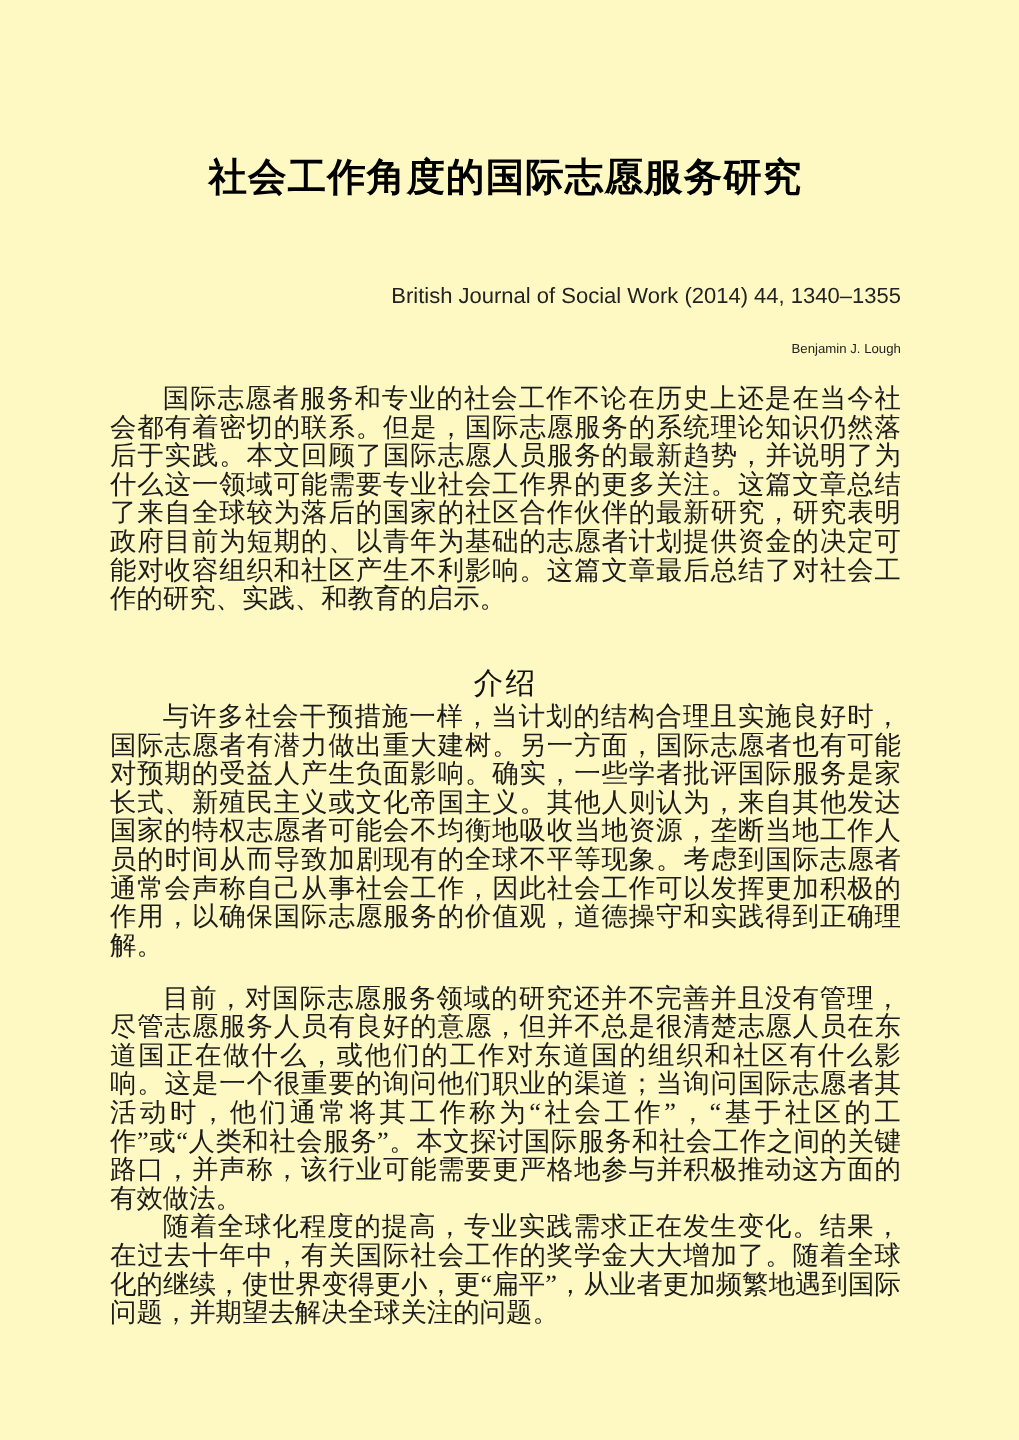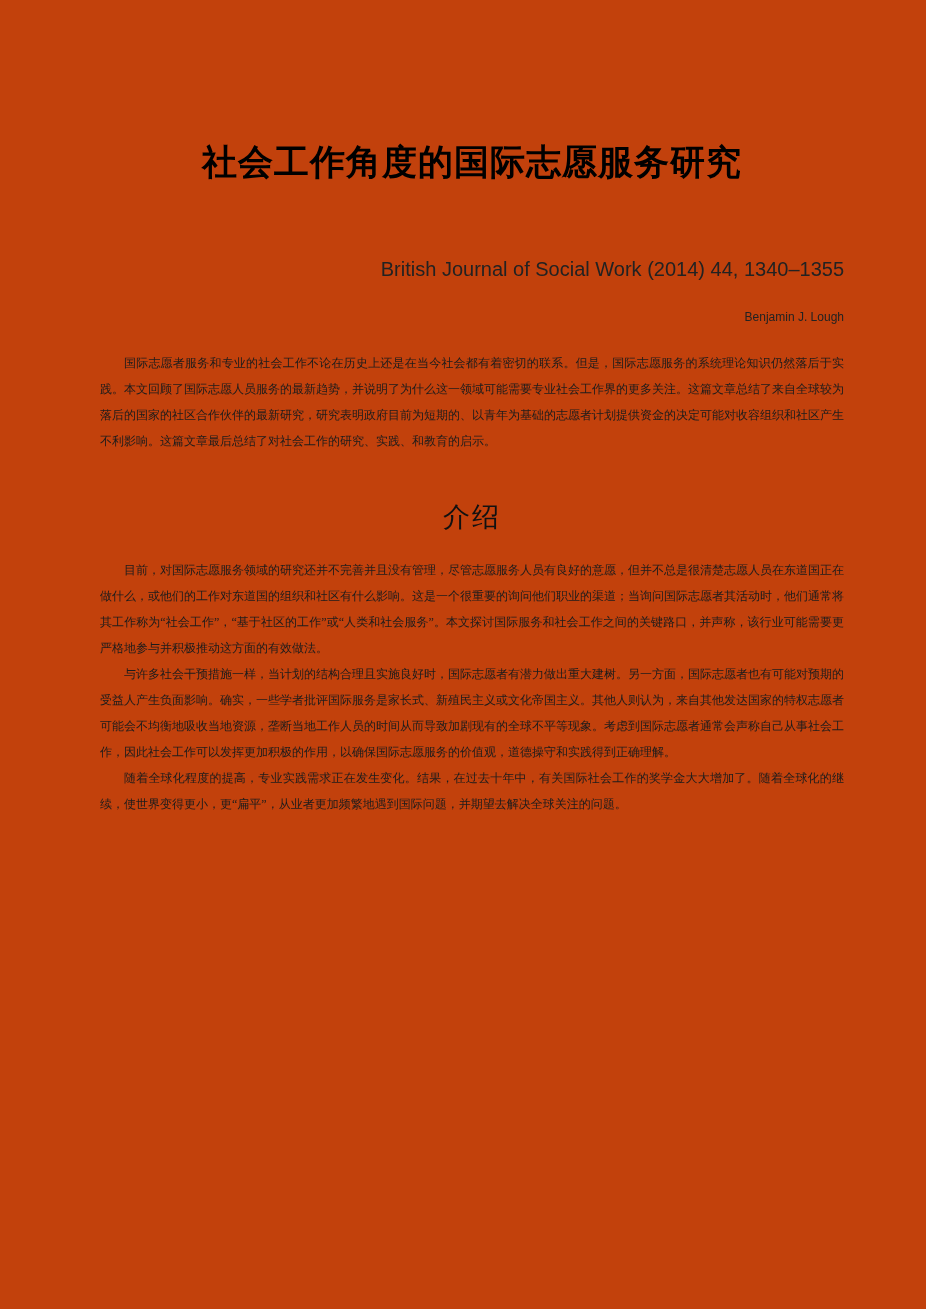--- a/index.html
+++ b/index.html
@@ -9,22 +9,22 @@
   }
   body {
     width: 926px;
     height: 1309px;
     overflow: hidden;
   }
   .page {
     box-sizing: border-box;
     width: 926px;
     height: 1309px;
-    padding: 140px 82px 0 100px;
-    background: #c2410c;
+    padding: 140px 107px 0 100px;
+    background: #fef9c3;
     color: #1a1a1a;
     overflow: hidden;
   }
   .title {
     margin: 0;
     text-align: center;
     font-family: "Liberation Sans", sans-serif;
     font-weight: bold;
     font-size: 35px;
     line-height: 44px;
@@ -57,21 +57,21 @@
     font-size: 27px;
     line-height: 35px;
     color: #111111;
     letter-spacing: 2px;
   }
   .abstract-heading { margin-top: 36px; }
   .intro-heading { margin-top: 46px; }
   .body-text {
     margin: 0;
     font-family: "Liberation Serif", serif;
-    font-size: 12px;
+    font-size: 24px;
     line-height: 26px;
     color: #1c1c1c;
     text-align: justify;
     text-indent: 2em;
   }
   .abstract-text { margin-top: 20px; }
   .keywords {
     margin-top: 46px;
     text-align: center;
     font-family: "Liberation Serif", serif;
@@ -99,19 +99,19 @@
   <div class="journal-ref">British Journal of Social Work (2014) 44, 1340–1355</div>
 
   <div class="author">Benjamin J. Lough</div>
 
 
   <p class="body-text abstract-text">国际志愿者服务和专业的社会工作不论在历史上还是在当今社会都有着密切的联系。但是，国际志愿服务的系统理论知识仍然落后于实践。本文回顾了国际志愿人员服务的最新趋势，并说明了为什么这一领域可能需要专业社会工作界的更多关注。这篇文章总结了来自全球较为落后的国家的社区合作伙伴的最新研究，研究表明政府目前为短期的、以青年为基础的志愿者计划提供资金的决定可能对收容组织和社区产生不利影响。这篇文章最后总结了对社会工作的研究、实践、和教育的启示。</p>
 
 
   <h2 class="section-heading intro-heading">介绍</h2>
 
+  <p class="body-text">与许多社会干预措施一样，当计划的结构合理且实施良好时，国际志愿者有潜力做出重大建树。另一方面，国际志愿者也有可能对预期的受益人产生负面影响。确实，一些学者批评国际服务是家长式、新殖民主义或文化帝国主义。其他人则认为，来自其他发达国家的特权志愿者可能会不均衡地吸收当地资源，垄断当地工作人员的时间从而导致加剧现有的全球不平等现象。考虑到国际志愿者通常会声称自己从事社会工作，因此社会工作可以发挥更加积极的作用，以确保国际志愿服务的价值观，道德操守和实践得到正确理解。</p>
+
   <p class="body-text intro-first">目前，对国际志愿服务领域的研究还并不完善并且没有管理，尽管志愿服务人员有良好的意愿，但并不总是很清楚志愿人员在东道国正在做什么，或他们的工作对东道国的组织和社区有什么影响。这是一个很重要的询问他们职业的渠道；当询问国际志愿者其活动时，他们通常将其工作称为“社会工作”，“基于社区的工作”或“人类和社会服务”。本文探讨国际服务和社会工作之间的关键路口，并声称，该行业可能需要更严格地参与并积极推动这方面的有效做法。</p>
-
-  <p class="body-text">与许多社会干预措施一样，当计划的结构合理且实施良好时，国际志愿者有潜力做出重大建树。另一方面，国际志愿者也有可能对预期的受益人产生负面影响。确实，一些学者批评国际服务是家长式、新殖民主义或文化帝国主义。其他人则认为，来自其他发达国家的特权志愿者可能会不均衡地吸收当地资源，垄断当地工作人员的时间从而导致加剧现有的全球不平等现象。考虑到国际志愿者通常会声称自己从事社会工作，因此社会工作可以发挥更加积极的作用，以确保国际志愿服务的价值观，道德操守和实践得到正确理解。</p>
 
   <p class="body-text">随着全球化程度的提高，专业实践需求正在发生变化。结果，在过去十年中，有关国际社会工作的奖学金大大增加了。随着全球化的继续，使世界变得更小，更“扁平”，从业者更加频繁地遇到国际问题，并期望去解决全球关注的问题。</p>
 
 </div>
 
 </body></html>

